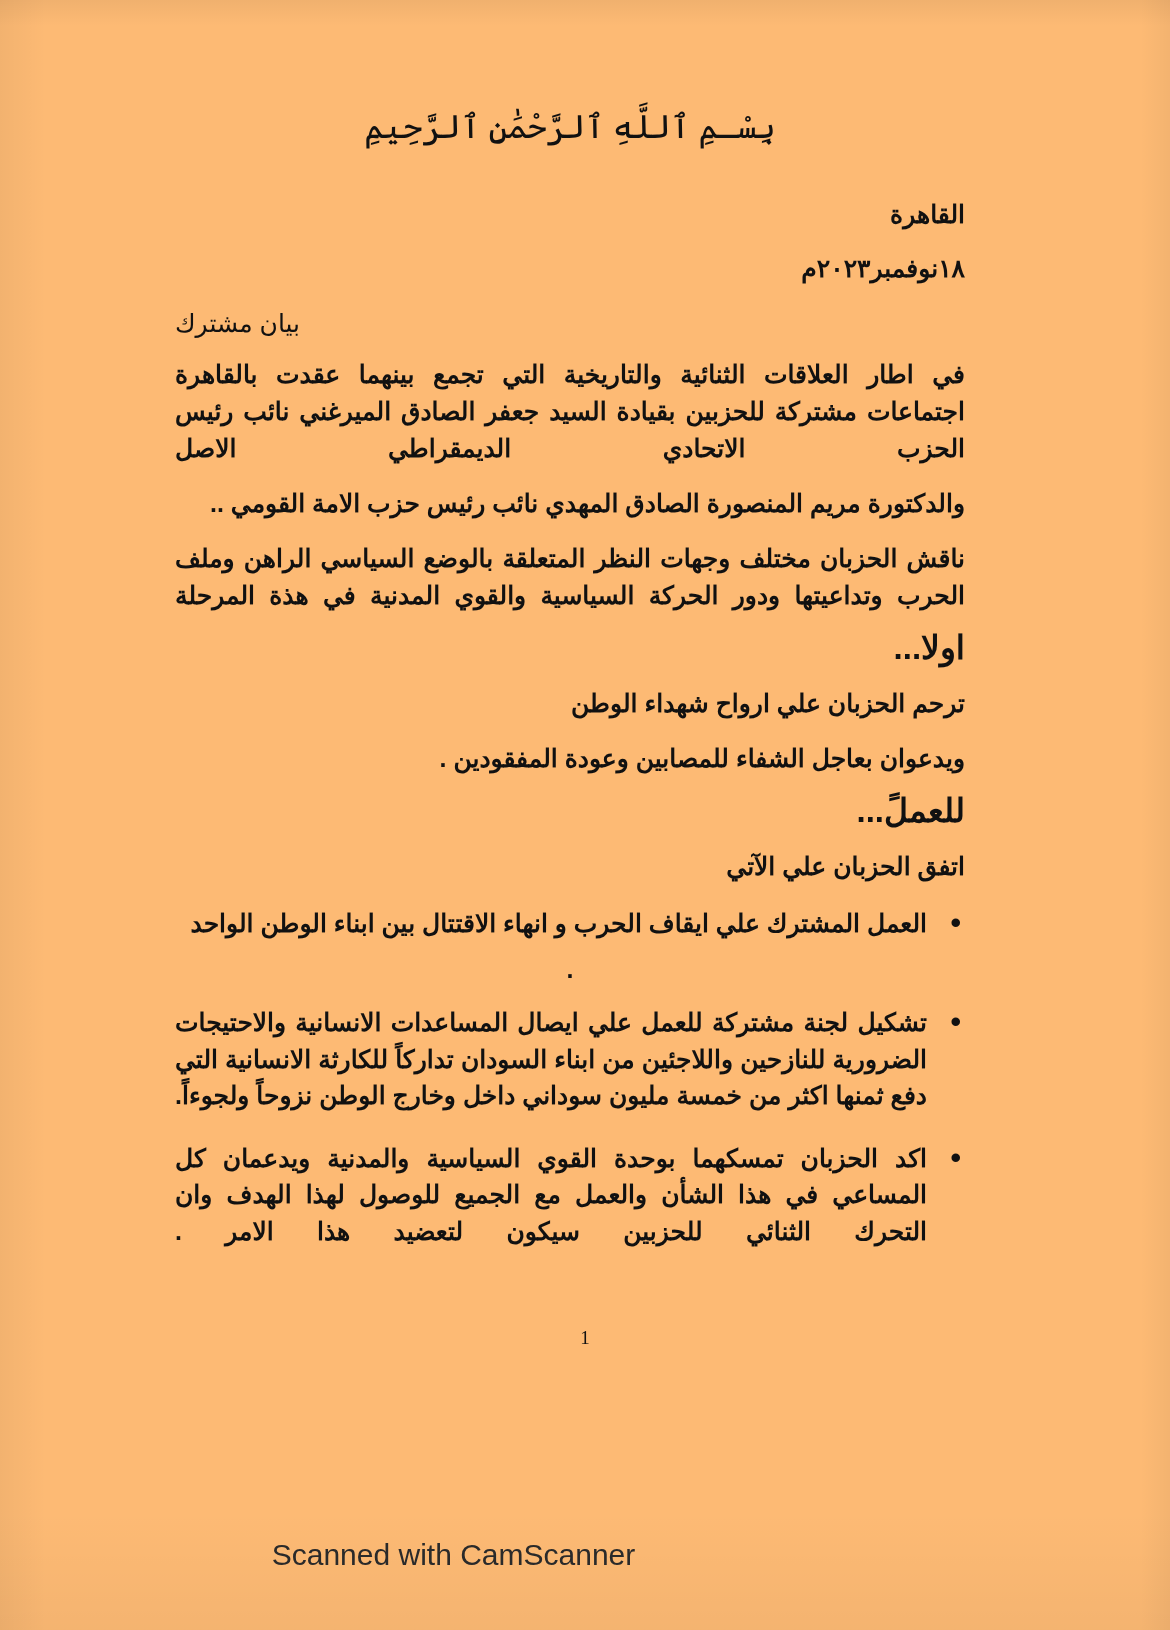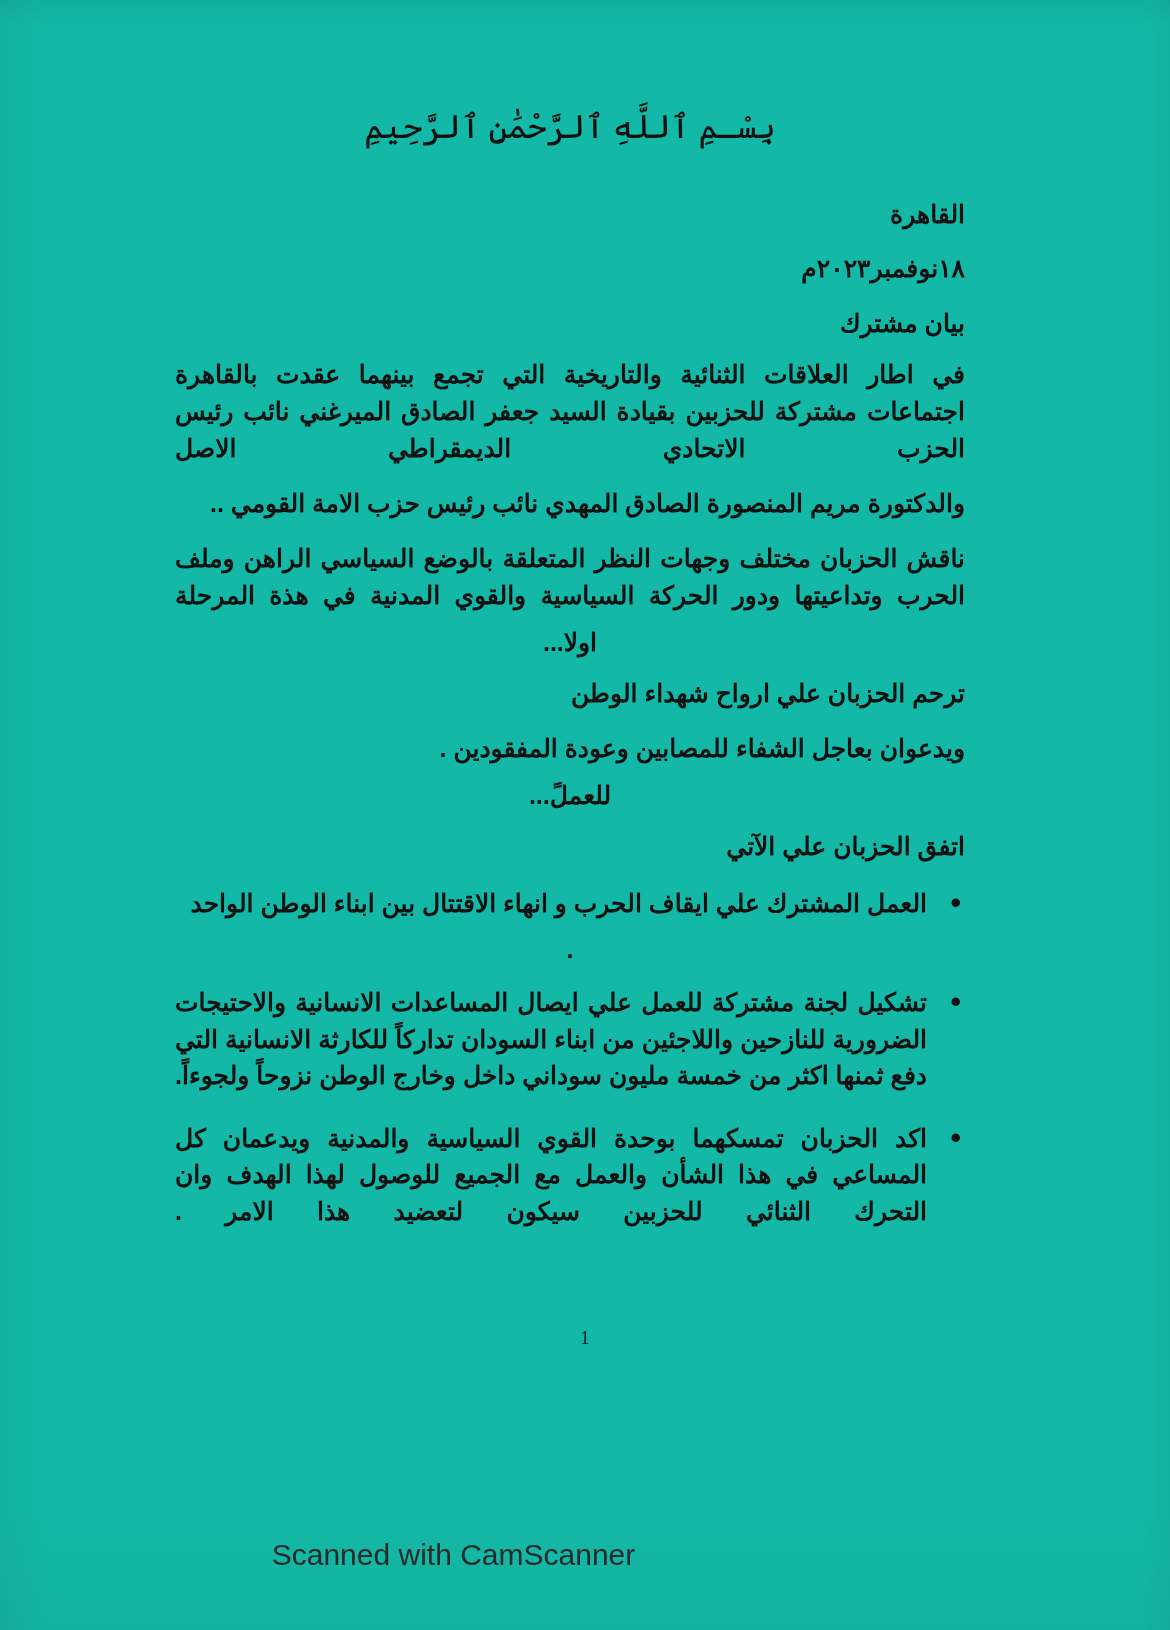--- a/index.html
+++ b/index.html
@@ -13,21 +13,21 @@
     position: relative;
     font-family: "Liberation Serif", "DejaVu Serif", serif;
     overflow: hidden;
   }
   .page {
     position: absolute;
     left: 0;
     top: 0;
     width: 1170px;
     height: 1630px;
-    background: #14b8a6;
+    background: #fdba74;
   }
   
   .scan-shade-left {
     position: absolute;
     left: 0; top: 0;
     width: 46px; height: 1630px;
     background: linear-gradient(to left, rgba(255,255,255,0) 0%, rgba(0,0,0,0.045) 100%);
     pointer-events: none;
   }
   .scan-shade-top {
@@ -69,23 +69,23 @@
   .meta-line {
     text-align: right;
     font-size: 25px;
     color: #111;
     font-family: "Liberation Sans", sans-serif;
     font-weight: 700;
   }
   .meta-city { margin-top: 52px; }
   .meta-date { margin-top: 25px; }
   .center-head {
-    text-align: right;
-    font-size: 25px;
-    font-weight: 700;
+    text-align: left;
+    font-size: 25px;
+    font-weight: 400;
     margin-top: 26px;
     font-family: "Liberation Sans", sans-serif;
     color: #111;
   }
   p.para {
     text-align: justify;
     text-align-last: right;
     font-size: 25px;
     font-weight: 700;
     line-height: 1.48;
@@ -95,22 +95,21 @@
   }
   p.para.justify-both {
     text-align: justify;
     text-align-last: justify;
   }
   p.para.right {
     text-align: left;
     text-align-last: right;
   }
   p.center-small {
-    text-align: center;
-    font-size: 25px;
+    font-size: 33px;
     font-weight: 700;
     font-family: "Liberation Sans", sans-serif;
     color: #111;
     margin: 14px 0 0 0;
   }
   .bullets {
     list-style: none;
     margin: 20px 0 0 0;
     padding: 0;
   }

